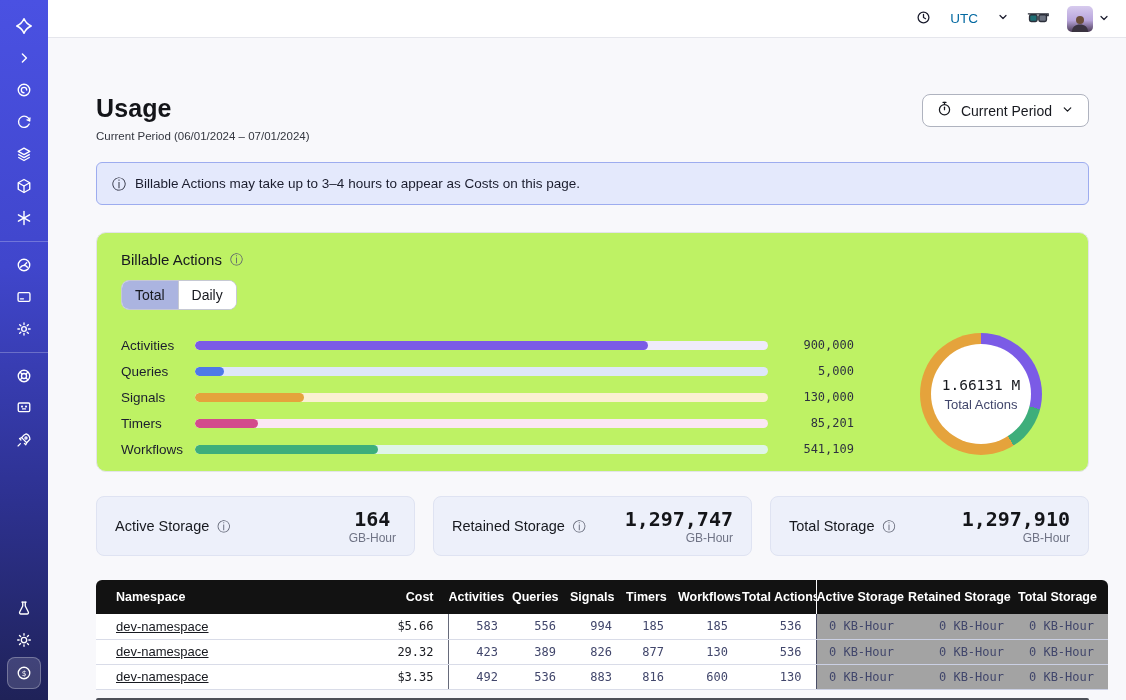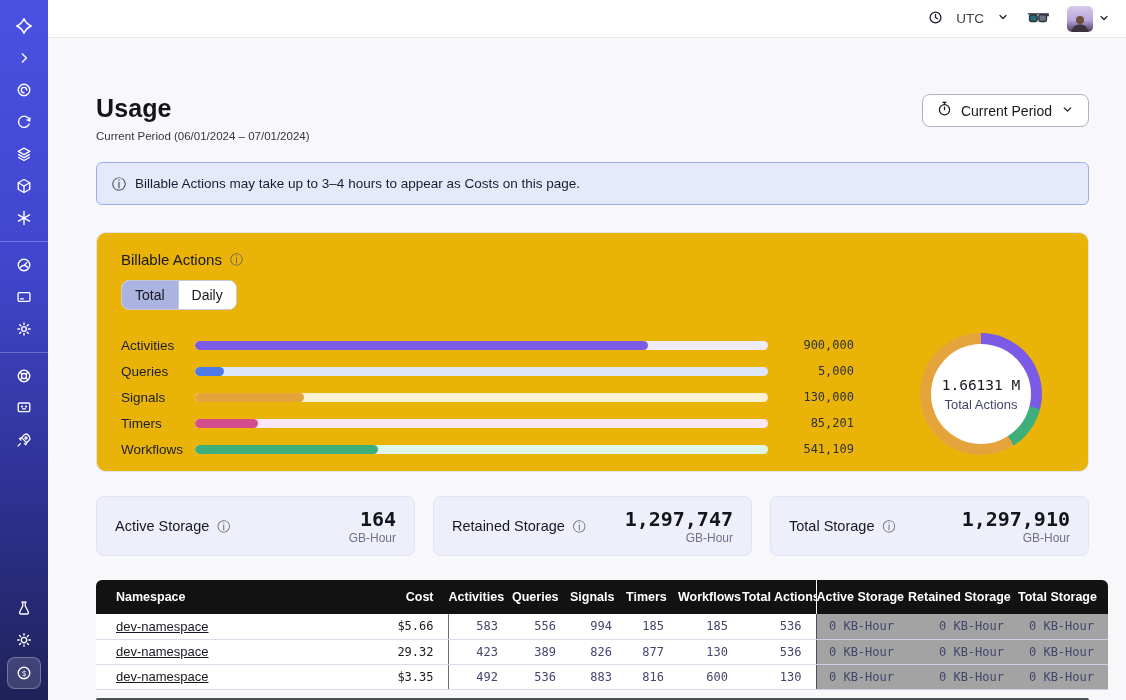--- a/index.html
+++ b/index.html
@@ -1,50 +1,50 @@
 <!DOCTYPE html>
 <html><head>
 <meta charset="utf-8">
 <style>
   * { margin:0; padding:0; box-sizing:border-box; }
   html,body { width:1126px; height:700px; overflow:hidden; font-family:"Liberation Sans",sans-serif; background:#F8F8FB; color:#17191F; }
-  .mono { font-family:"DejaVu Sans Mono",monospace; }
+  .mono { font-family:"DejaVu Sans Mono",monospace;text-align:center; }
 
   
   .sidebar { position:fixed; left:0; top:0; width:48px; height:700px;
     background:linear-gradient(180deg,#4A51E2 0%,#4046CC 38%,#2E3293 70%,#1F2258 100%);
     display:flex; flex-direction:column; align-items:center; padding:10px 0 10px; z-index:10; }
   .side-btn { width:32px; height:30px; display:flex; align-items:center; justify-content:center; cursor:pointer; margin:1px 0; border-radius:8px; }
   .side-btn svg { display:block; }
   .side-div { width:48px; height:1px; background:rgba(255,255,255,.25); margin:7px 0; }
   .side-spacer { flex:1; }
   .side-btn.active { background:rgba(255,255,255,.14); box-shadow:inset 0 0 0 1px rgba(255,255,255,.28); width:34px; height:32px; }
 
   
   .topbar { position:fixed; left:48px; top:0; right:0; height:38px; background:#FFFFFF; border-bottom:1px solid #E5E6EC;
     display:flex; align-items:center; justify-content:flex-end; gap:18px; padding:0 16px; z-index:5; }
-  .tz-btn { display:flex; align-items:center; gap:13px; font-size:13.5px; color:#404040; cursor:pointer; }
+  .tz-btn { display:flex; align-items:center; gap:19px; font-size:13.5px; color:#0369a1; cursor:pointer; }
   .icon-btn { display:flex; align-items:center; cursor:pointer; }
   .avatar-btn { display:flex; align-items:center; gap:5px; cursor:pointer; }
   .avatar { width:26px; height:26px; border-radius:5px; background:linear-gradient(180deg,#D7CBEE 0%,#B9A6DC 55%,#4A3A55 100%); display:flex; align-items:flex-end; justify-content:center; overflow:hidden; }
 
   
   .content { position:absolute; left:48px; top:38px; right:0; bottom:0; padding:56px 37px 0 48px; background:#F8F8FB; overflow:hidden; }
 
   .page-head { display:flex; justify-content:space-between; align-items:flex-start; }
   .page-title { font-size:25px; font-weight:700; letter-spacing:.1px; color:#141519; }
   .page-sub { font-size:11.5px; color:#33363F; margin-top:7px; }
   .period-btn { display:flex; align-items:center; gap:9px; background:#fff; border:1px solid #AFB3BF; border-radius:8px;
     height:33px; padding:0 14px; font-size:14px; font-weight:500; color:#17191F; cursor:pointer; }
 
   .banner { margin-top:20px; background:#E4E9FC; border:1px solid #9DACEF; border-radius:6px; height:43px;
     display:flex; align-items:center; gap:9px; padding:0 15px; font-size:13.5px; color:#1B1D2E; }
 
   
-  .card { margin-top:27px; background:#eab308; border:1px solid #E3E4EA; border-radius:10px; height:240px; padding:18px 24px; }
+  .card { margin-top:27px; background:#bef264; border:1px solid #E3E4EA; border-radius:10px; height:240px; padding:18px 24px; }
   .card-title-row { display:flex; align-items:center; gap:8px; font-size:15px; font-weight:500; color:#17191F; }
   .info-i { color:#5A5E6E; font-size:13px; line-height:1; cursor:pointer; }
   .seg { display:inline-flex; margin-top:12px; border:1px solid #C6C9D3; border-radius:8px; overflow:hidden; background:#fff; }
   .seg-tab { padding:6px 13px; font-size:14px; color:#17191F; cursor:pointer; background:#fff; }
   .seg-tab.sel { background:#ABB4E0; }
   .seg-tab + .seg-tab { border-left:1px solid #C6C9D3; }
 
   .chart-zone { display:flex; margin-top:16px; }
   .bars { flex:1; padding-top:6px; }
   .bar-row { display:flex; align-items:center; height:26px; }

